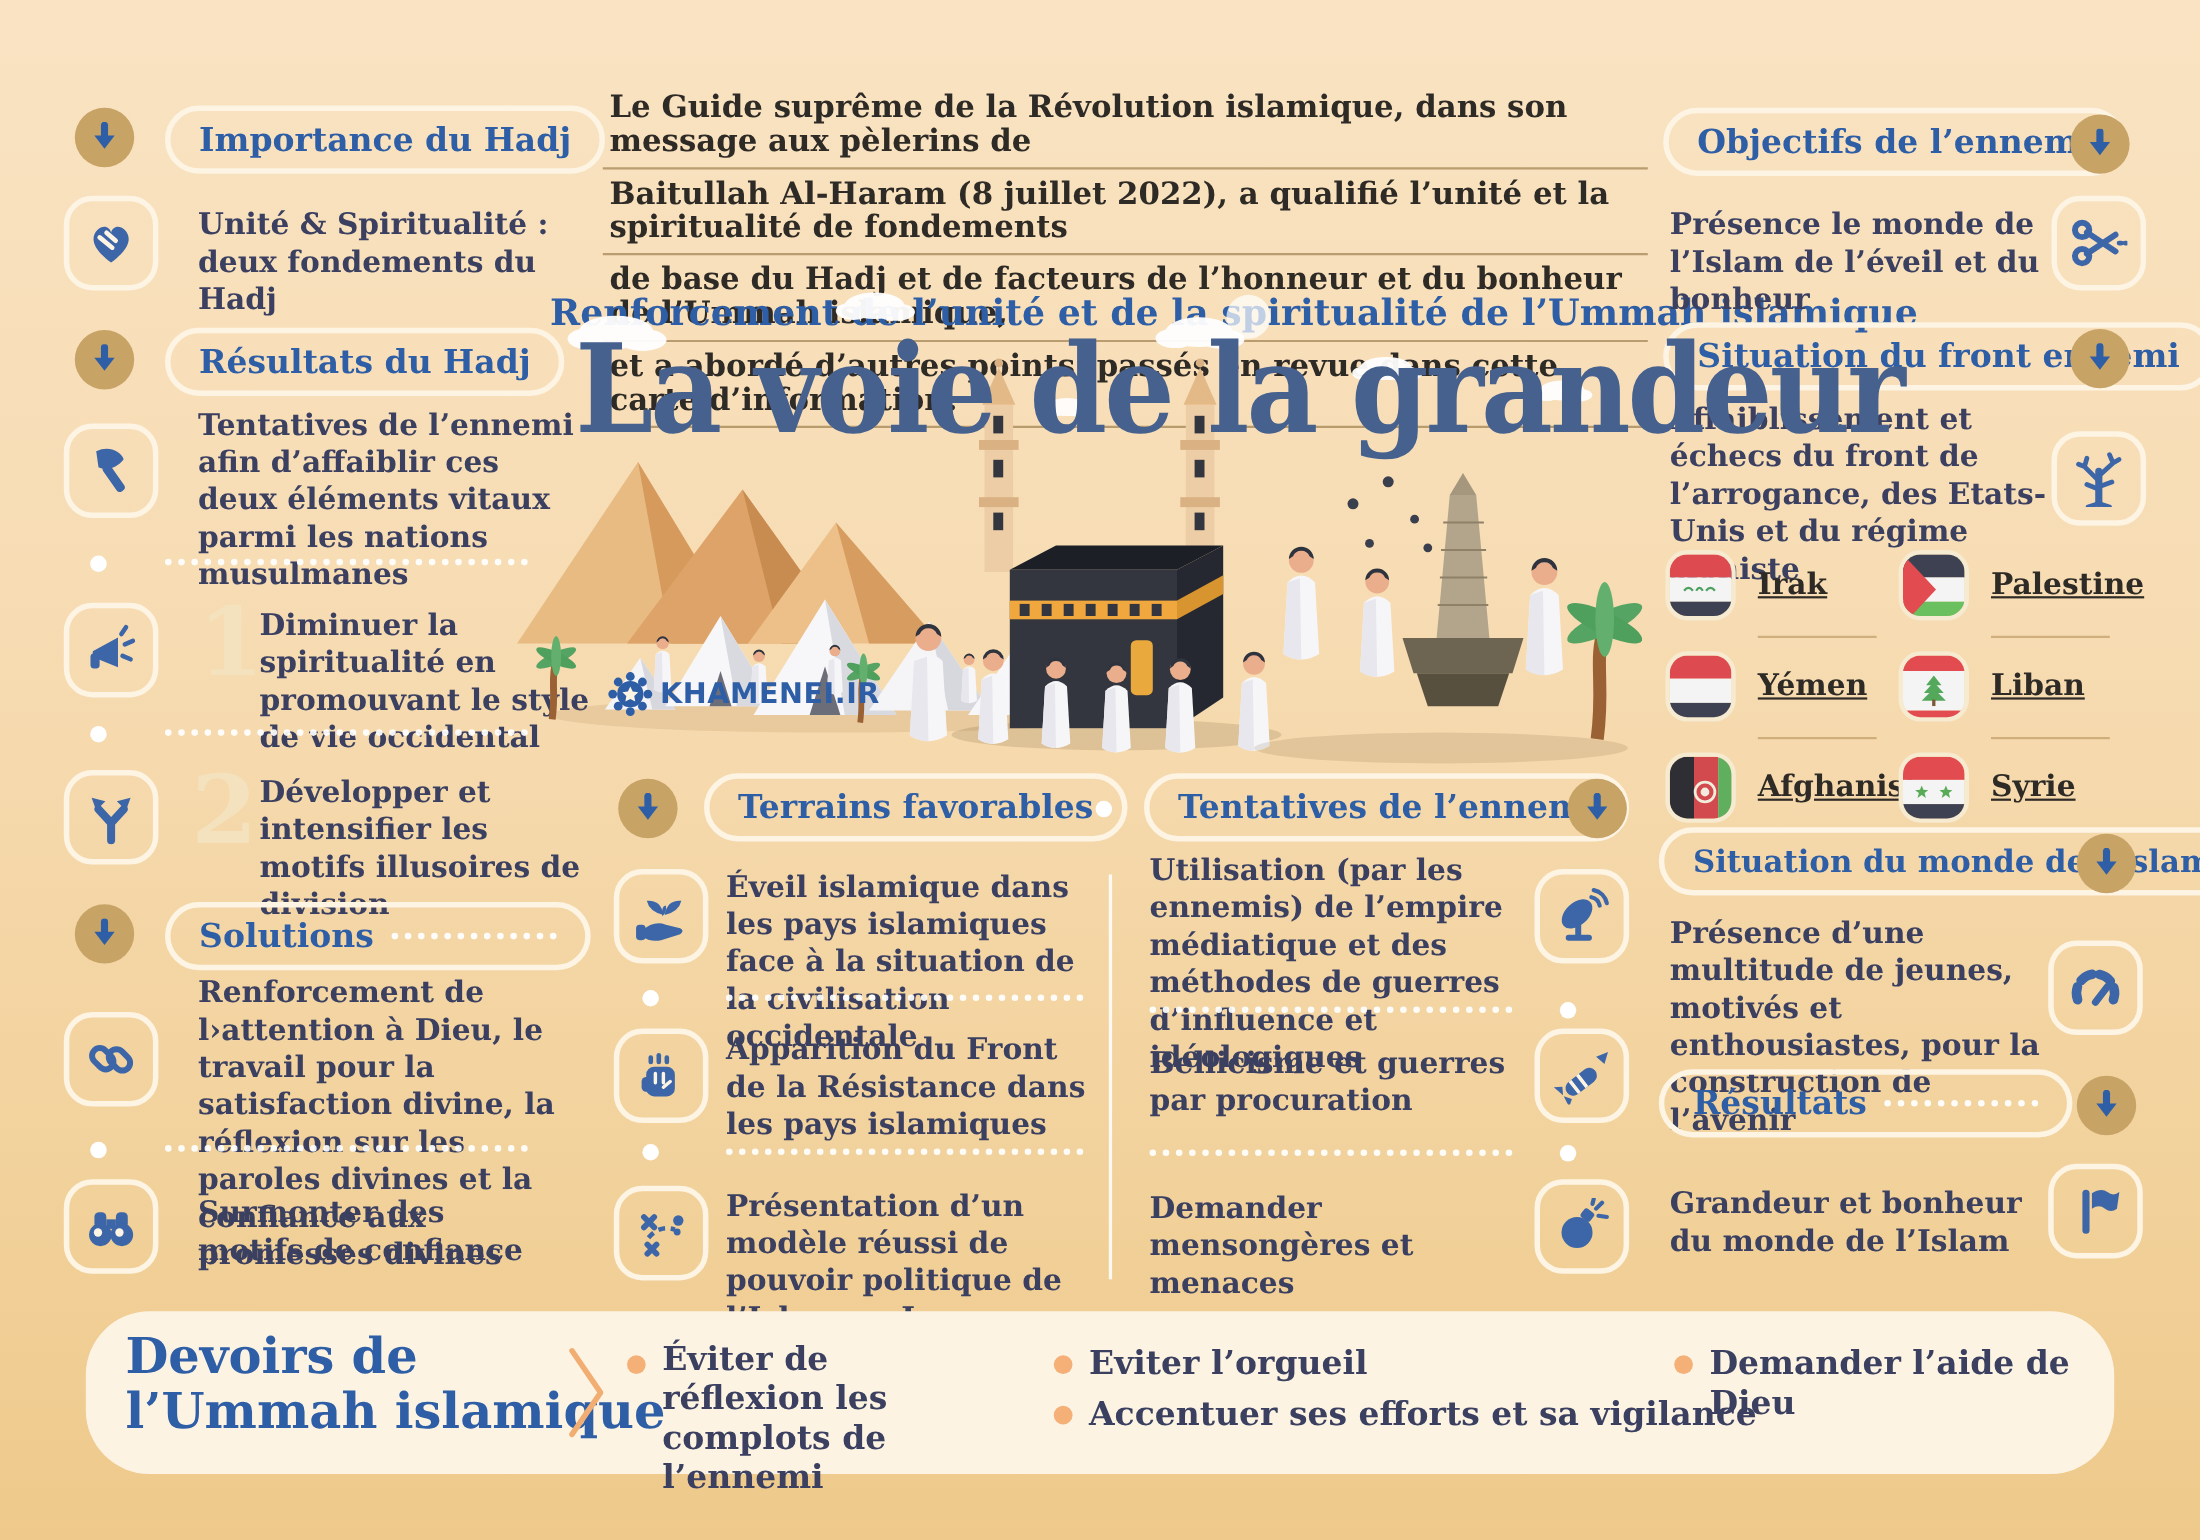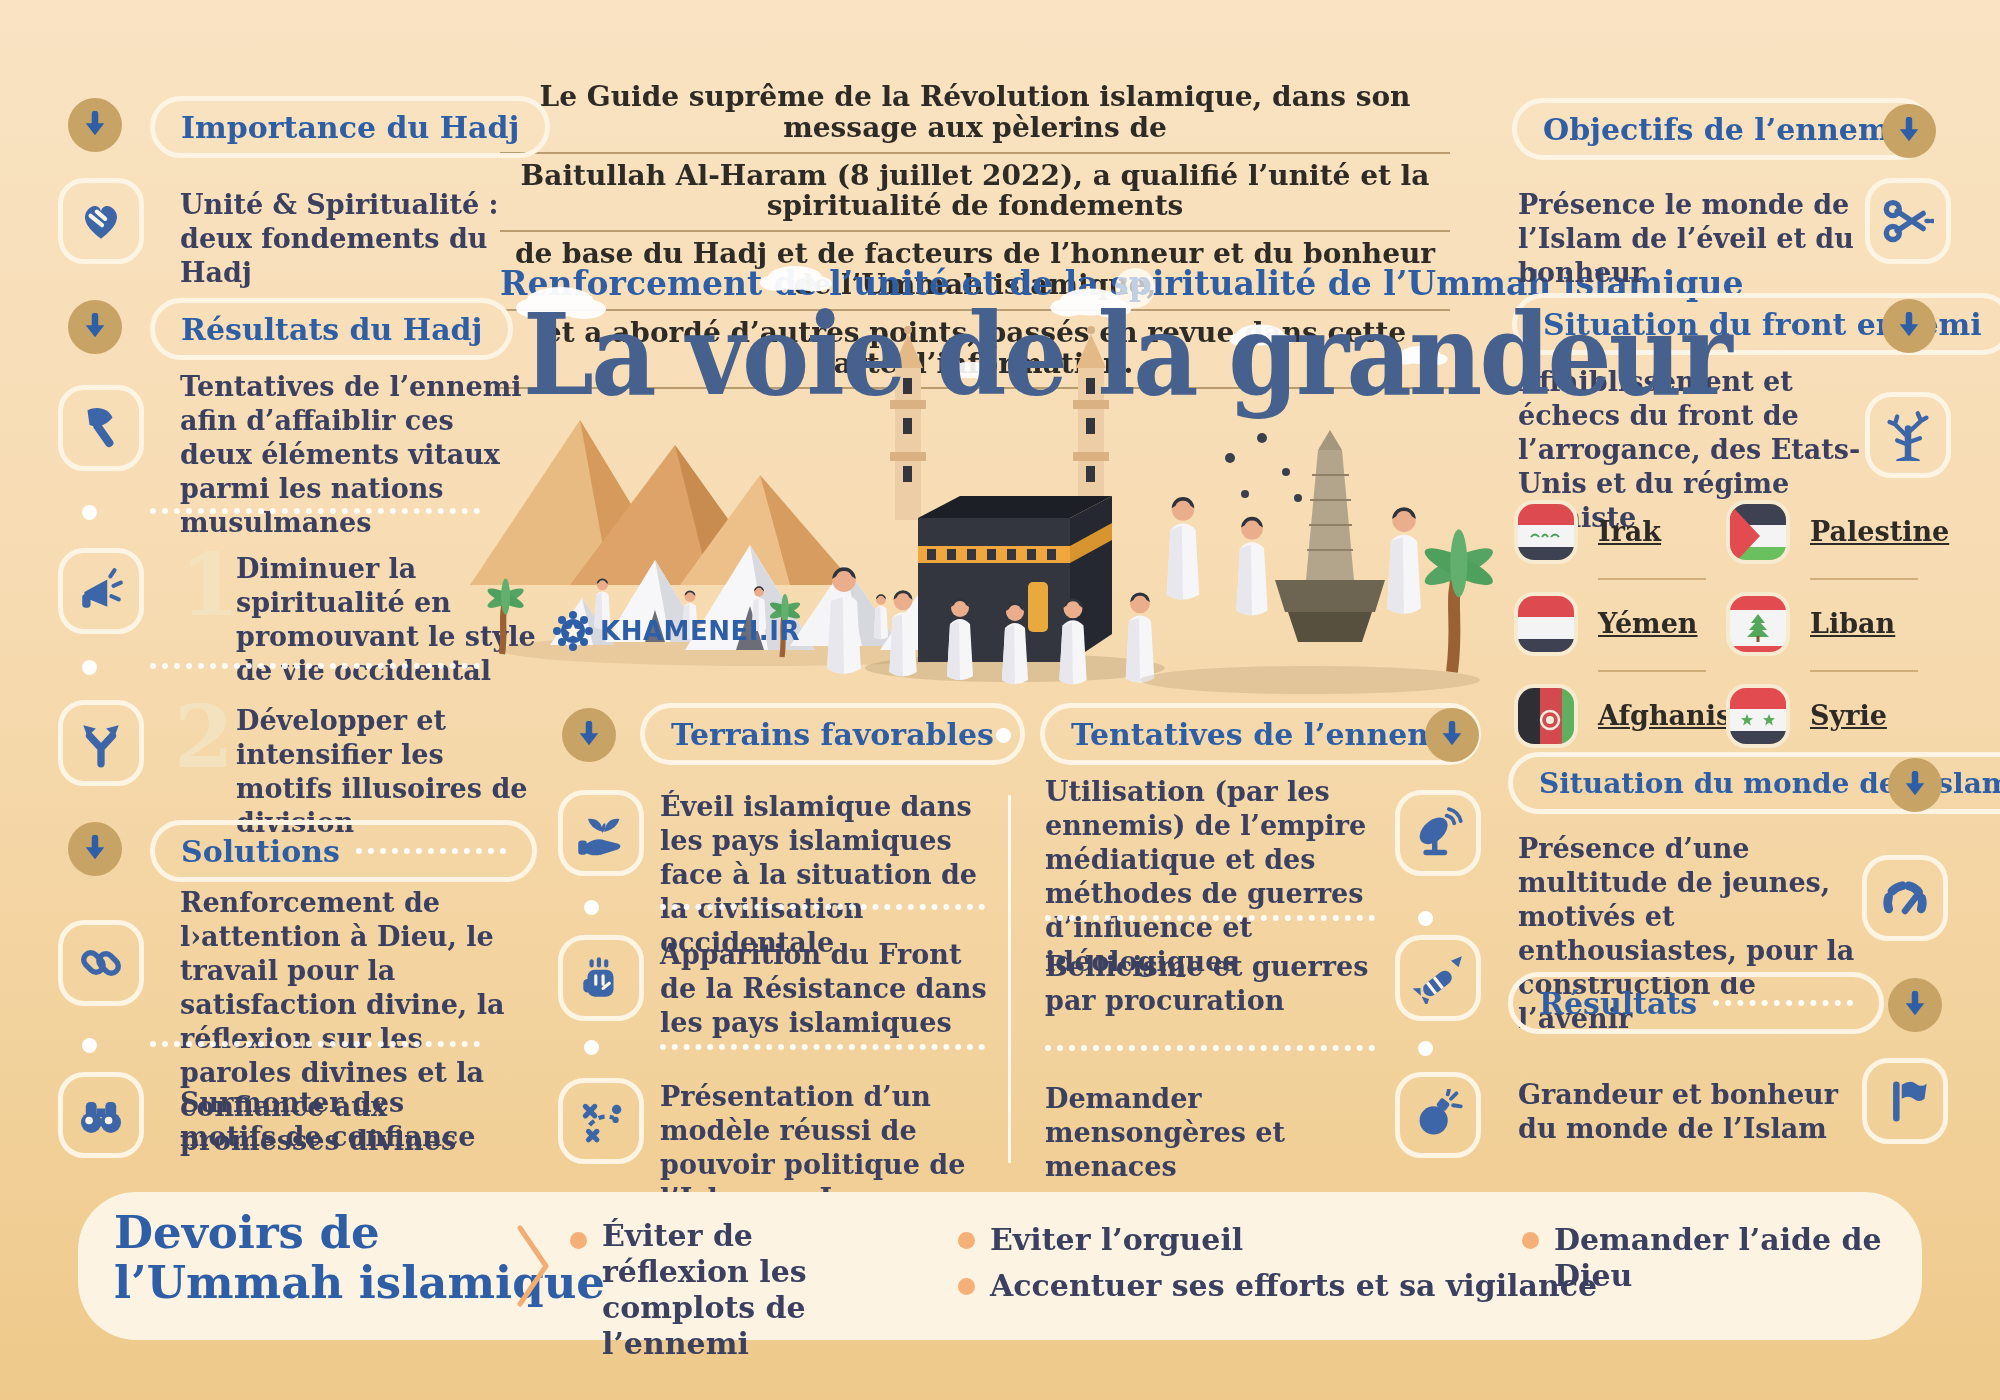--- a/index.html
+++ b/index.html
@@ -21,21 +21,21 @@
   .icon-box{position:absolute;width:86px;height:86px;border:5px solid var(--cream);border-radius:26px;
     box-sizing:border-box;display:flex;align-items:center;justify-content:center;color:var(--iconblue);}
   .arrow-circle{position:absolute;width:54px;height:54px;border-radius:50%;background:var(--gold);
     display:flex;align-items:center;justify-content:center;}
   .body-text{position:absolute;color:var(--navy);font-size:27px;line-height:1.26;font-weight:700;}
   .dotted{position:absolute;height:0;border-top:6px dotted rgba(255,255,255,.92);}
   .dot{position:absolute;width:15px;height:15px;border-radius:50%;background:#fff;}
   .vline{position:absolute;width:3px;background:rgba(255,255,255,.85);}
   .bignum{position:absolute;color:#f3e2bd;font-size:86px;font-weight:700;line-height:1;}
   .pill-dots{display:inline-block;border-top:6px dotted rgba(255,255,255,.95);height:0;}
-  .intro{position:absolute;left:500px;top:82px;width:950px;text-align:center;}
+  .intro{position:absolute;left:548px;top:82px;width:950px;}
   .intro-line{display:inline-block;color:#2e2a26;font-size:28px;font-weight:700;line-height:1.1;
     border-bottom:2px solid rgba(150,120,70,.65);padding:0 6px 8px 6px;margin-bottom:7px;}
   .kicker{position:absolute;left:500px;top:264px;width:1000px;text-align:center;color:var(--blue);
     font-size:33px;font-weight:700;white-space:nowrap;}
   .main-title{position:absolute;left:470px;top:296px;width:1060px;text-align:center;color:#46618e;
     font-size:112px;font-weight:700;letter-spacing:-3px;transform:scaleX(.9);transform-origin:center;
     line-height:1.05;white-space:nowrap;z-index:3;}
   .logo{position:absolute;left:552px;top:610px;display:flex;align-items:center;gap:6px;z-index:4;}
   .logo-text{color:var(--blue);font-size:26px;font-weight:700;font-family:"DejaVu Sans","Liberation Sans",sans-serif;letter-spacing:.5px;}
   .flag{position:absolute;width:64px;height:64px;border-radius:20px;border:4px solid #f6ead0;

